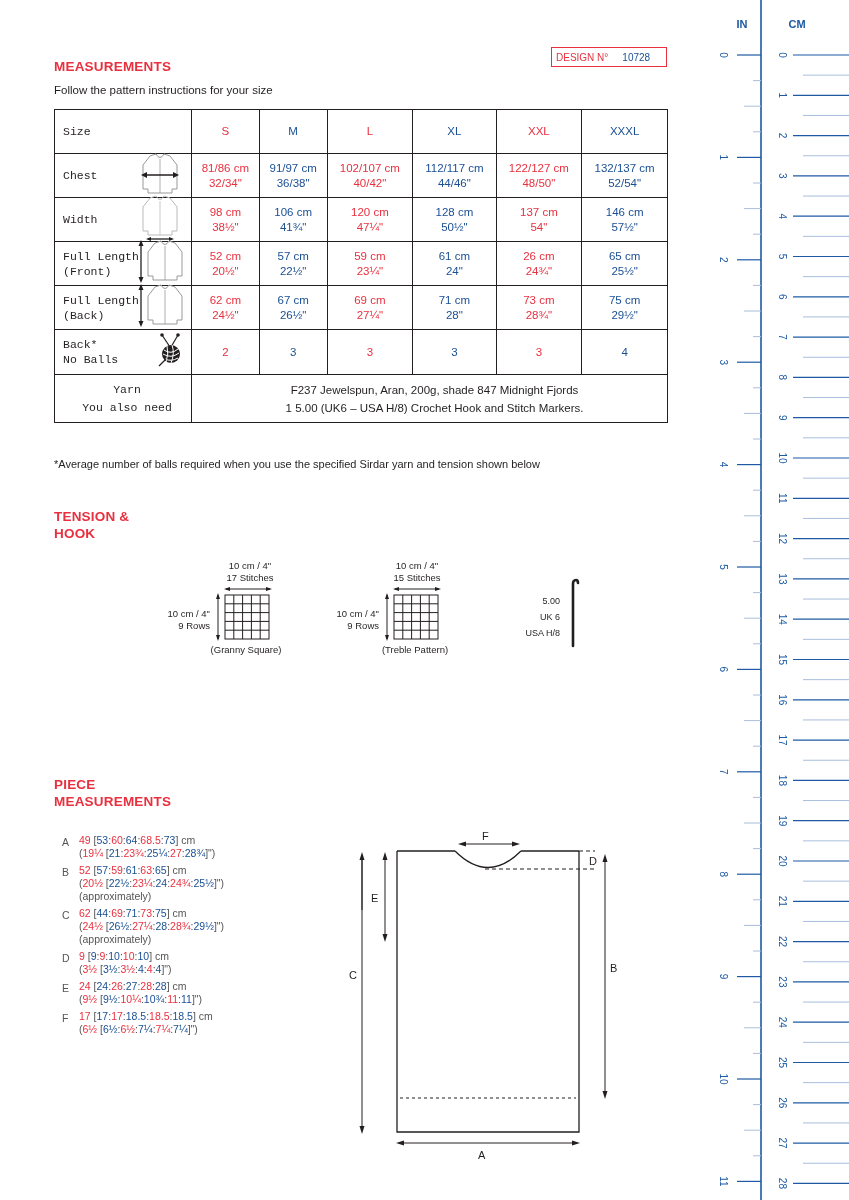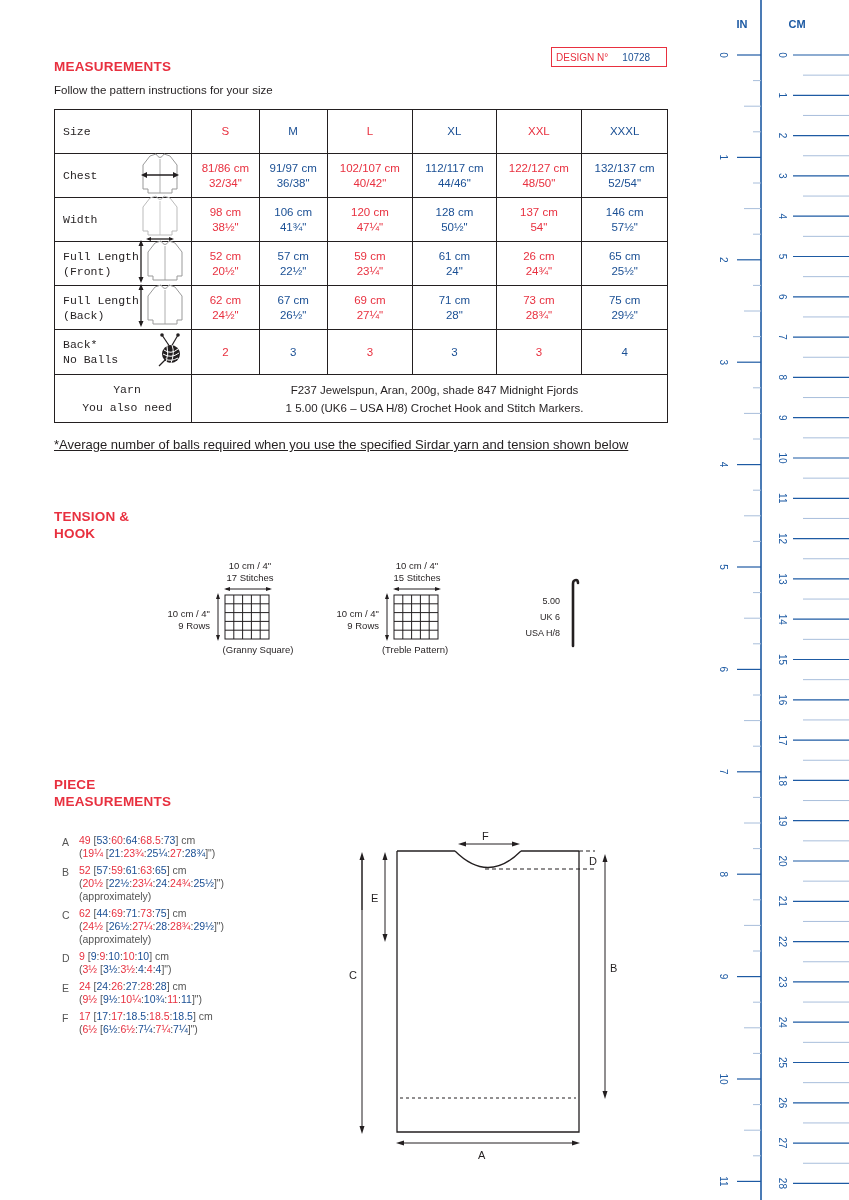--- a/index.html
+++ b/index.html
@@ -16,21 +16,21 @@
     table.meas { position: absolute; left: 54px; top: 109px; width: 614px; border-collapse: collapse; font-size: 11.5px; }
     table.meas td { border: 1.5px solid #231f20; text-align: center; vertical-align: middle; line-height: 15px; }
     table.meas td.lab { text-align: left; padding-left: 8px; position: relative; width: 137px; font-family: Liberation Mono, monospace; }
     table.meas td.lab .ic { position: absolute; right: 8px; top: 50%; transform: translateY(-50%); }
     table.meas tr.size td { height: 44px; }
     table.meas tr.r td { height: 44px; }
     table.meas tr.yarn td { height: 45px; }
     table.meas tr.extra td { height: 48px; text-align: center; }
     table.meas tr.extra td.lab { line-height: 18px; }
     table.meas tr.extra td.val { padding-left: 10px; line-height: 18px; }
-    .footnote { position: absolute; left: 54px; top: 437px; font-size: 13px; text-decoration: underline; }
+    .footnote { position: absolute; left: 54px; top: 458px; font-size: 11px; }
 
     .tension-block { position: absolute; font-size: 9.5px; color: #231f20; font-family: "Liberation Sans", sans-serif; }
     .tension-block .top { position: absolute; text-align: center; width: 80px; line-height: 12px; }
     .tension-block .side { position: absolute; text-align: right; width: 50px; line-height: 12px; }
     .tension-block .cap { position: absolute; text-align: center; width: 100px; }
     .hook-text { position: absolute; left: 516px; top: 593px; font-size: 9px; text-align: right; width: 44px; line-height: 16px; }
 
     .piece-list { position: absolute; left: 62px; top: 834px; font-size: 10.5px; line-height: 13px; }
     .piece-item { display: flex; margin-bottom: 4px; }
     .piece-item .letter { width: 17px; color: #555; padding-top: 2px; }
@@ -269,21 +269,21 @@
       <line x1="19.8" y1="10" x2="19.8" y2="54"></line>
         <line x1="28.6" y1="10" x2="28.6" y2="54"></line>
         <line x1="37.4" y1="10" x2="37.4" y2="54"></line>
         <line x1="46.2" y1="10" x2="46.2" y2="54"></line>
       <line x1="11" y1="18.8" x2="55" y2="18.8"></line>
         <line x1="11" y1="27.6" x2="55" y2="27.6"></line>
         <line x1="11" y1="36.4" x2="55" y2="36.4"></line>
         <line x1="11" y1="45.2" x2="55" y2="45.2"></line>
     </g>
   </svg>
-  <div class="cap" style="left:48px; top:84px;">(Granny Square)</div>
+  <div class="cap" style="left:36px; top:84px;">(Granny Square)</div>
 </div>
 
 <div class="tension-block" style="left:329px; top:560px; width:140px; height:100px;">
   <div class="top" style="left:48px; top:0;">
     <div>10 cm / 4"</div>
     <div>15 Stitches</div>
   </div>
   <div class="side" style="left:0; top:48px;">
     <div>10 cm / 4"</div>
     <div>9 Rows</div>

